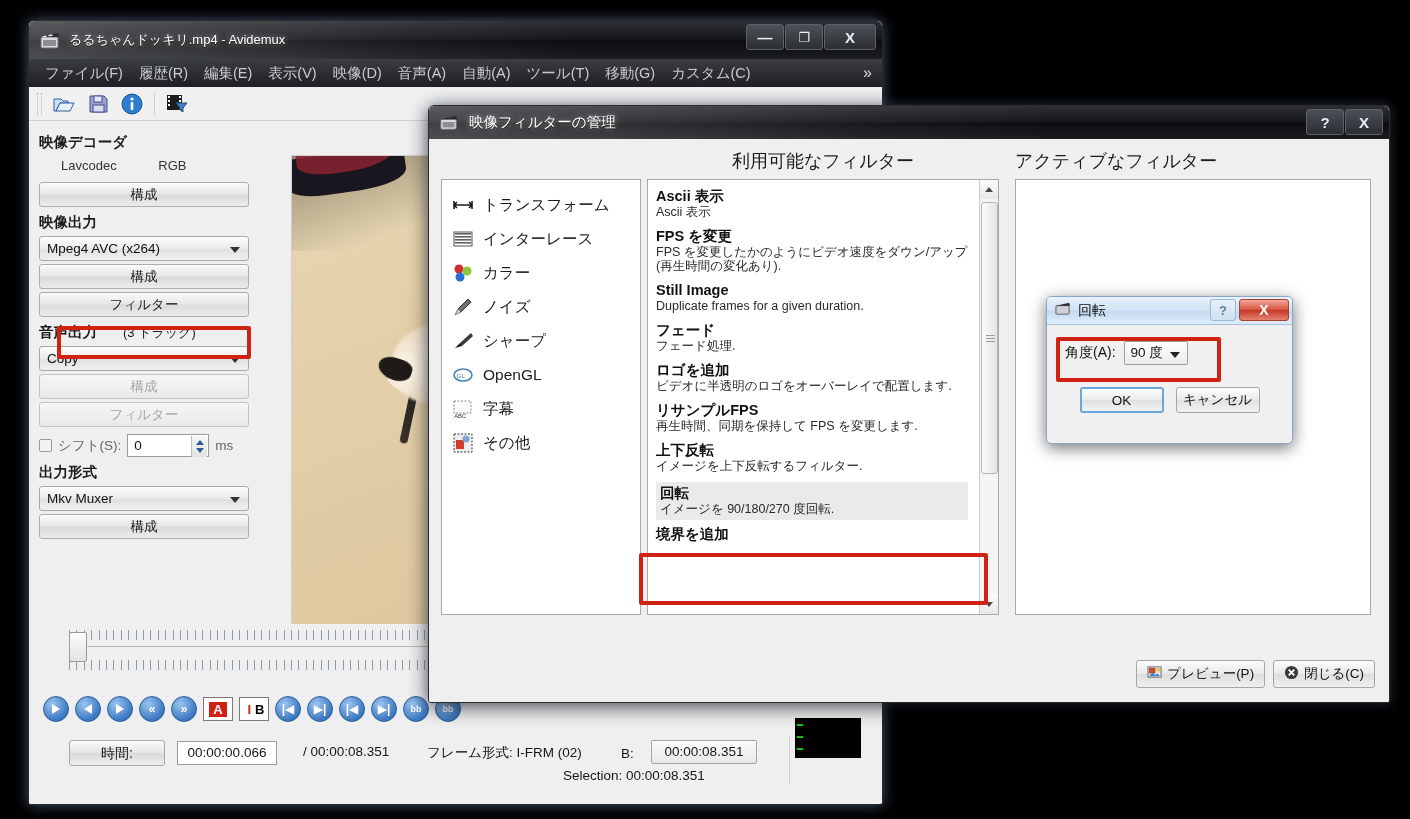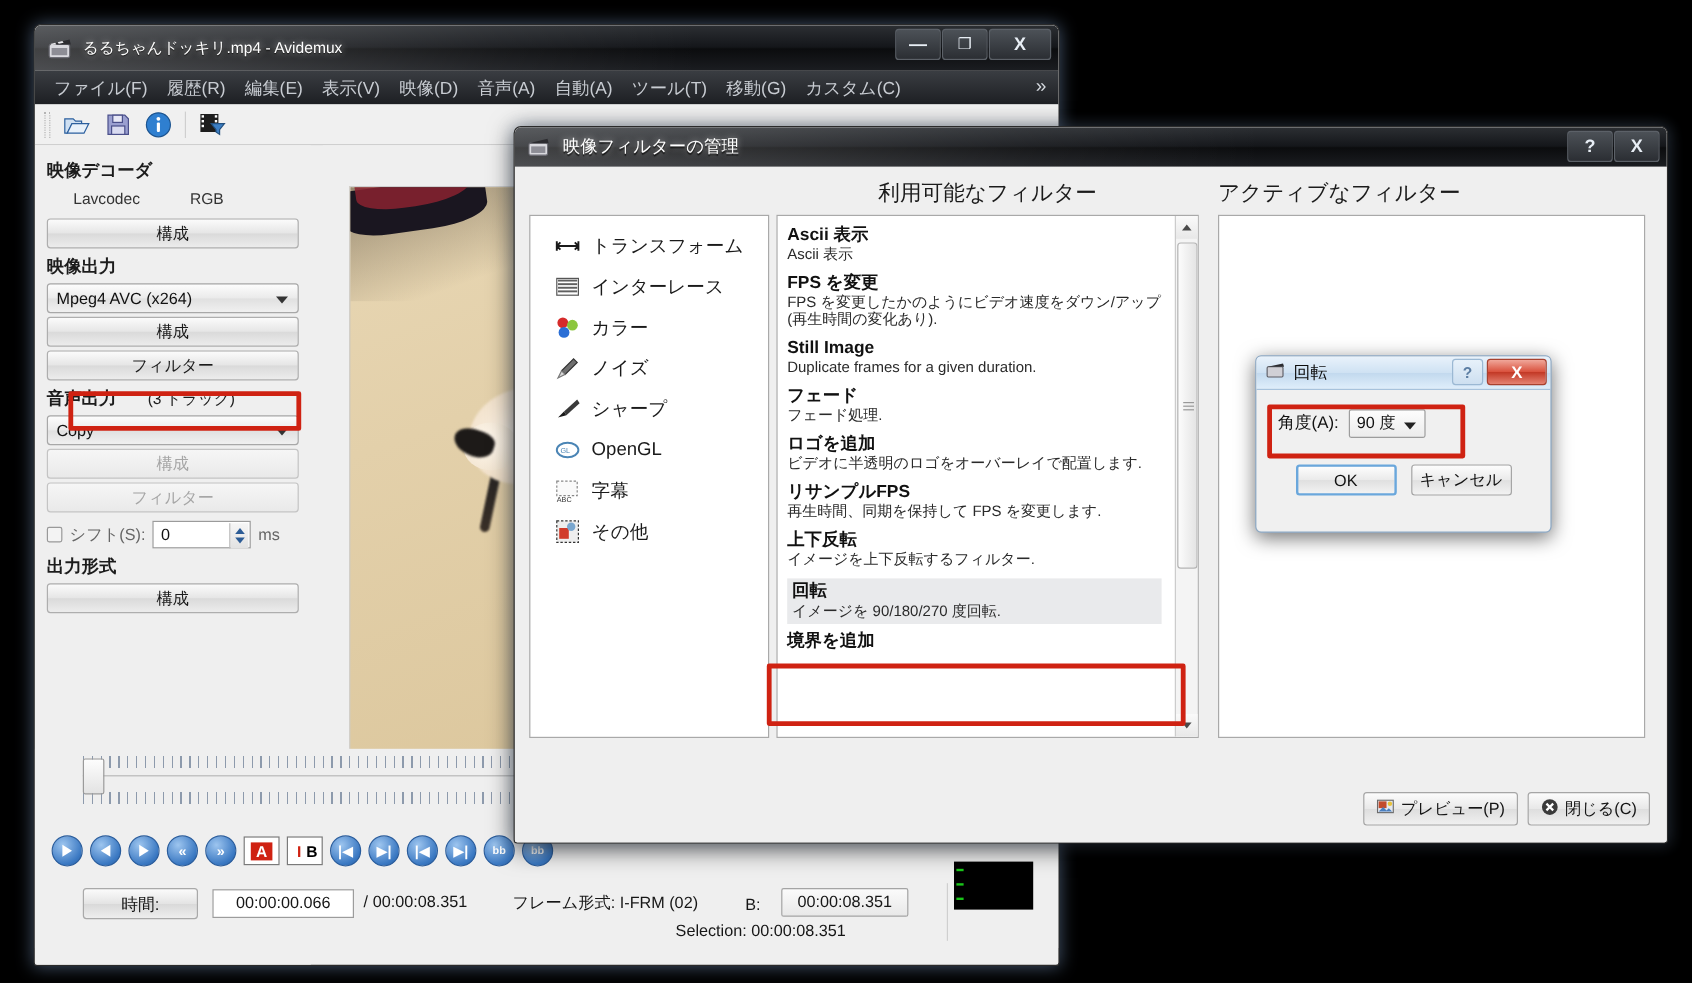--- a/index.html
+++ b/index.html
@@ -165,21 +165,21 @@
   .abtn { width:30px; height:24px; border:1px solid #7a7a7a; background:#fff; display:flex;
         align-items:center; justify-content:center; font-weight:bold; font-size:13px;}
   .abtn .sw { background:#cf2212; color:#fff; padding:0 4px; }
   .abtn.b .sw { background:#fff; color:#cf2212;}
 
   #statusbar { position:absolute; left:0; right:0; bottom:14px; height:58px; background:#efefef;
      font-size:13.5px; color:#161616; }
   .timebtn { position:absolute; left:40px; top:8px; width:96px; height:26px;
      background: linear-gradient(to bottom,#fbfbfb,#e4e4e4 50%,#d9d9d9 52%,#eee);
      border:1px solid #a9a9a9; border-radius:3px; text-align:center; line-height:24px; font-size:14px;}
-  .timefield { position:absolute; left:148px; top:9px; width:118px; height:24px; background:#fff;
+  .timefield { position:absolute; left:148px; top:9px; width:100px; height:24px; background:#fff;
      border:1px solid #9c9c9c; text-align:center; line-height:22px; }
   .tl-total { position:absolute; left:274px; top:12px; }
   .frametype { position:absolute; left:398px; top:12px; }
   .b-label { position:absolute; left:592px; top:14px; }
   .b-field { position:absolute; left:622px; top:8px; width:106px; height:24px;
      background:linear-gradient(to bottom,#fbfbfb,#e8e8e8); border:1px solid #a4a4a4; border-radius:2px;
      text-align:center; line-height:22px;}
   .selection { position:absolute; left:534px; top:36px; }
   .vsep { position:absolute; top:4px; width:1px; height:48px; background:#cfcfcf;}
   .audiometer { position:absolute; left:795px; top:718px; width:66px; height:40px; background:#000; z-index:40;}
@@ -191,21 +191,21 @@
     background:#efefef; border:1px solid #2b2b2b; border-radius:6px 6px 3px 3px;
     box-shadow: 0 4px 20px rgba(0,0,0,.65), 0 0 12px rgba(130,160,200,.4);
     overflow:hidden; z-index: 30;
   }
   #filter-dialog .titlebar { height:33px; }
   #filter-dialog .title-text { font-size:14.5px; }
   .fd-body { position:absolute; left:0; right:0; top:33px; bottom:0; background:#efefef; padding:6px 10px; }
   .panel-title { font-size:18px; color:#1b1b1b; text-align:center; }
   .list-box { background:#fff; border:1px solid #a9a9a9; position:absolute; }
 
-  #cat-list { left:12px; top:40px; width:200px; height:436px; padding:8px 20px; overflow:hidden;}
+  #cat-list { left:12px; top:40px; width:200px; height:436px; padding:8px 10px; overflow:hidden;}
   .cat-item { display:flex; align-items:center; gap:9px; height:34px; font-size:15.5px; color:#1a1a1a; }
   .cat-ico { width:22px; height:22px; flex:none; position:relative; }
 
   #filt-list { left:218px; top:40px; width:352px; height:436px; overflow:hidden; }
   .filt-scroll { position:absolute; left:0; top:0; right:20px; padding:8px 10px 0 8px; }
   .filt-item { margin-bottom: 9px; }
   .filt-name { font-size:14.5px; font-weight:bold; color:#111; line-height:17px;}
   .filt-desc { font-size:12.5px; color:#2a2a2a; line-height:14px; }
   .filt-item.selected { background:#e9eaec; }
   #scroll-track { position:absolute; right:0; top:0; width:19px; height:100%;
@@ -369,20 +369,24 @@
           <span>0</span>
           <span class="sb">
               <i class="up"></i>
               <i class="dn"></i>
             </span>
         </span>
         <span>ms</span>
       </div>
 
       <div class="sect-h">出力形式</div>
+      <div class="combo">
+        <span>Mkv Muxer</span>
+        <span class="arr"></span>
+      </div>
       <div class="btn">構成</div>
     </div>
 
     <div id="video-area">
       <div id="video-frame">
         <div class="floor"></div>
         <div class="shadowtop"></div>
         <div class="darkband"></div>
         <div class="darkband2"></div>
         <div class="cat-tail"></div>

